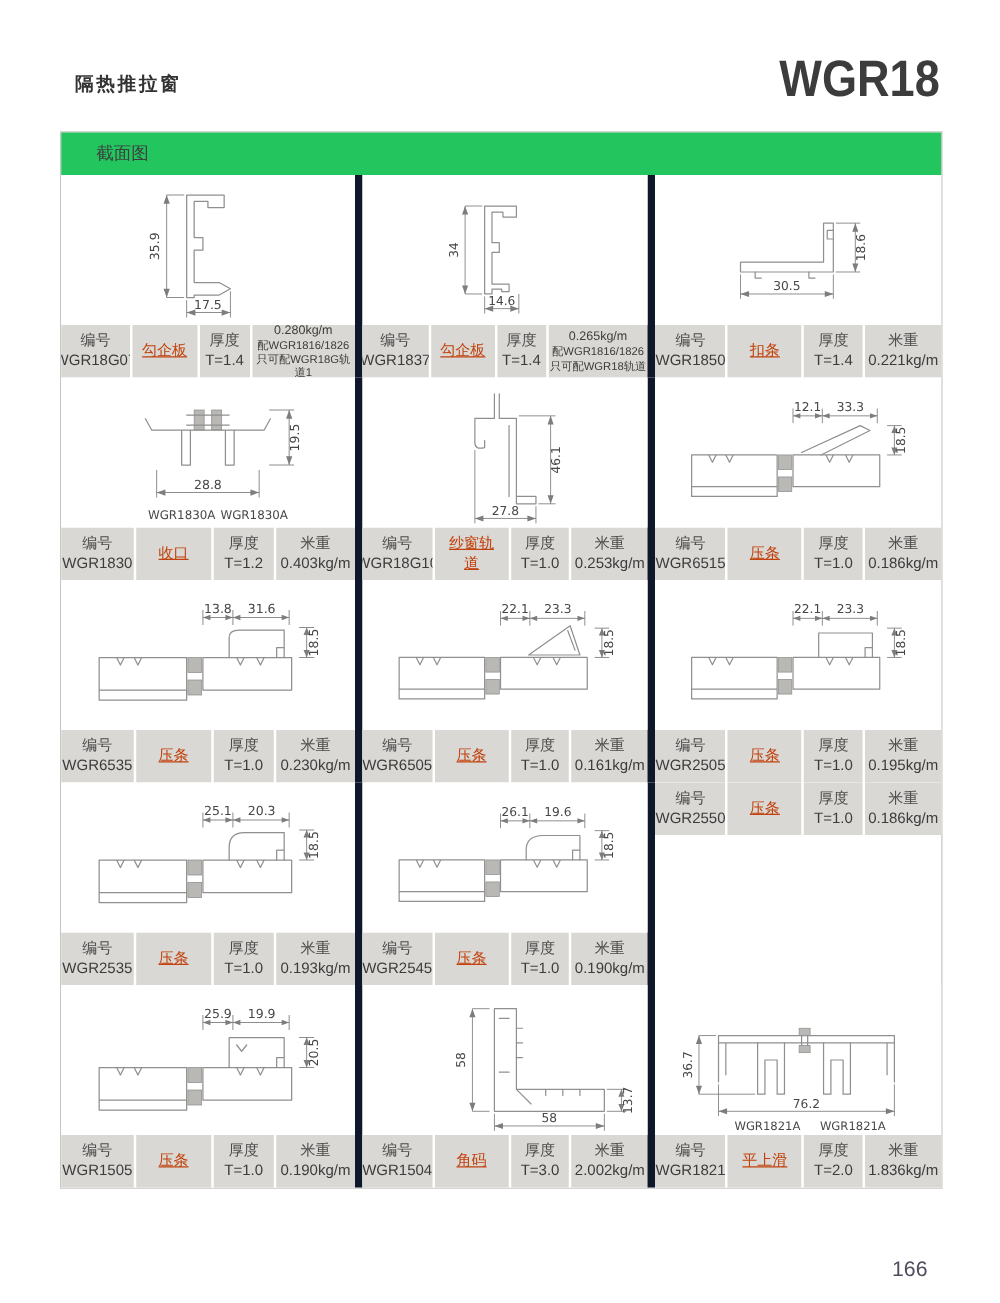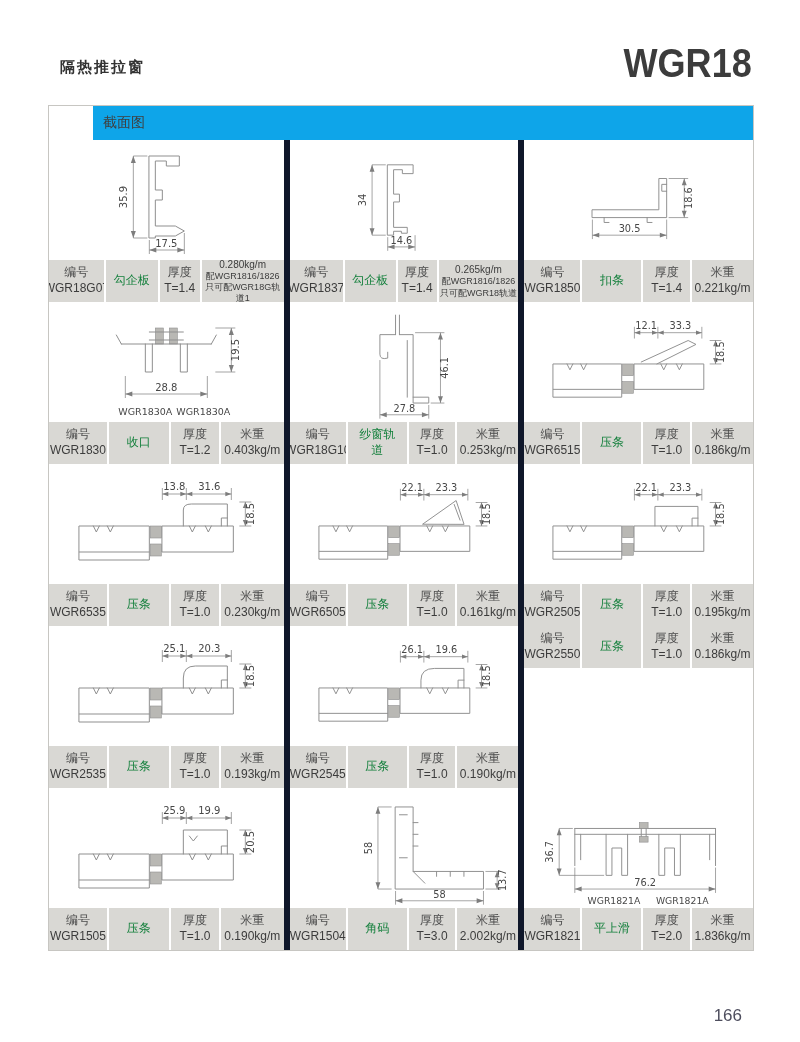--- a/index.html
+++ b/index.html
@@ -3,33 +3,33 @@
 <meta charset="utf-8">
 <style>
   html,body{margin:0;padding:0;background:#fff;}
   .page{position:relative;width:800px;height:1042px;background:#fff;overflow:hidden;
         font-family:"Liberation Sans",sans-serif;color:#3f3f3f;}
   .topbar{position:absolute;left:48px;right:48px;top:44px;height:50px;}
   .doc-title{position:absolute;left:0;top:14px;font-size:15px;font-weight:bold;letter-spacing:2px;color:#333;padding-left:12px;}
   .model{position:absolute;right:0;top:-4px;font-size:41px;font-weight:bold;color:#3c3c3c;
          transform:scaleX(.88);transform-origin:100% 50%;letter-spacing:0;}
   .ptable{position:absolute;left:48px;top:105px;width:704px;border:1px solid #c7c6c2;background:#fff;}
-  .section-header{height:34px;background:#0ea5e9;display:flex;align-items:center;
-                  padding-left:10px;font-size:14px;color:#3f3f3f;margin-left:44px;}
+  .section-header{height:34px;background:#22c55e;display:flex;align-items:center;
+                  padding-left:28px;font-size:14px;color:#3f3f3f;}
   .row{display:flex;}
   .cell{width:33.3333%;box-sizing:border-box;}
   .cell + .cell{border-left:6px solid #0f172a;}
   .drawing{height:120px;position:relative;background:#fff;}
   .drawing svg{display:block;width:100%;height:120px;}
   .info{height:42px;display:flex;background:#fff;}
   .i-cell{background:#d9d8d4;display:flex;flex-direction:column;align-items:center;
           justify-content:center;text-align:center;line-height:1.3;overflow:hidden;}
   .i-cell + .i-cell{margin-left:2px;}
   .i-code{flex:1.2;}
-  .i-name{flex:1;font-size:12px;color:#15803d;padding:0 6px;}
+  .i-name{flex:1;font-size:12px;color:#c2410c;padding:0 6px;text-decoration:underline;}
   .i-thk{flex:1;}
   .i-wt{flex:1.3;}
   .info--note .i-code{flex:1.3;}
   .info--note .i-name{flex:.95;}
   .info--note .i-thk{flex:.95;}
   .info--note .i-wt{flex:1.95;}
   .i-label{font-size:12px;color:#4a4a4a;}
   .i-value{font-size:12px;color:#3c3c3c;}
   .note-line1{font-size:10px;color:#3c3c3c;}
   .note-line{font-size:9px;color:#3c3c3c;line-height:1.25;}

